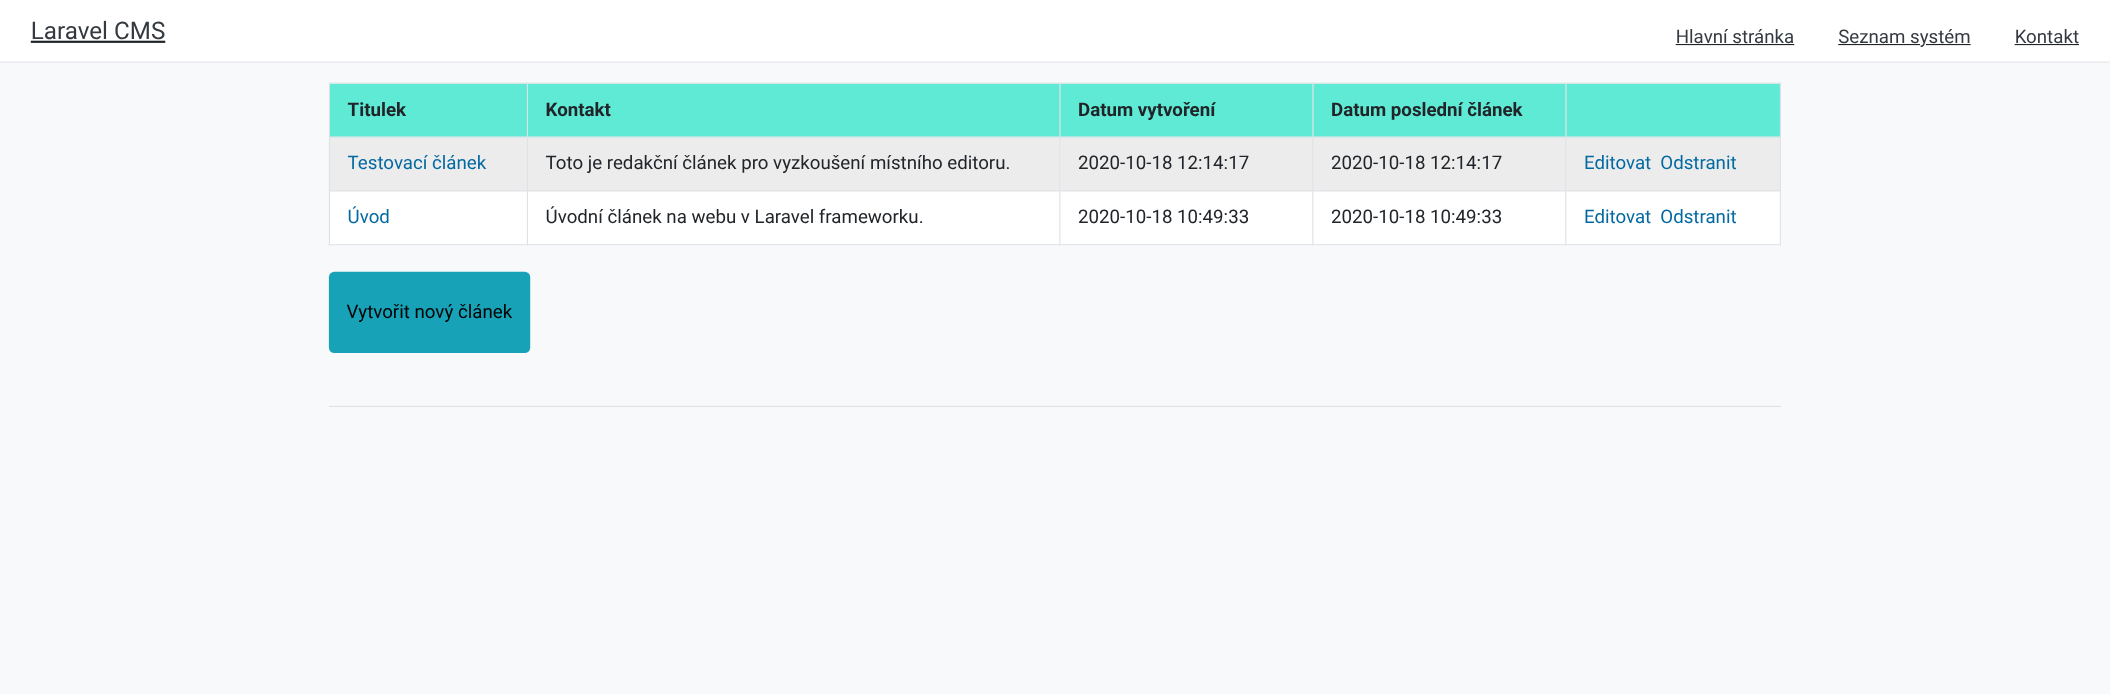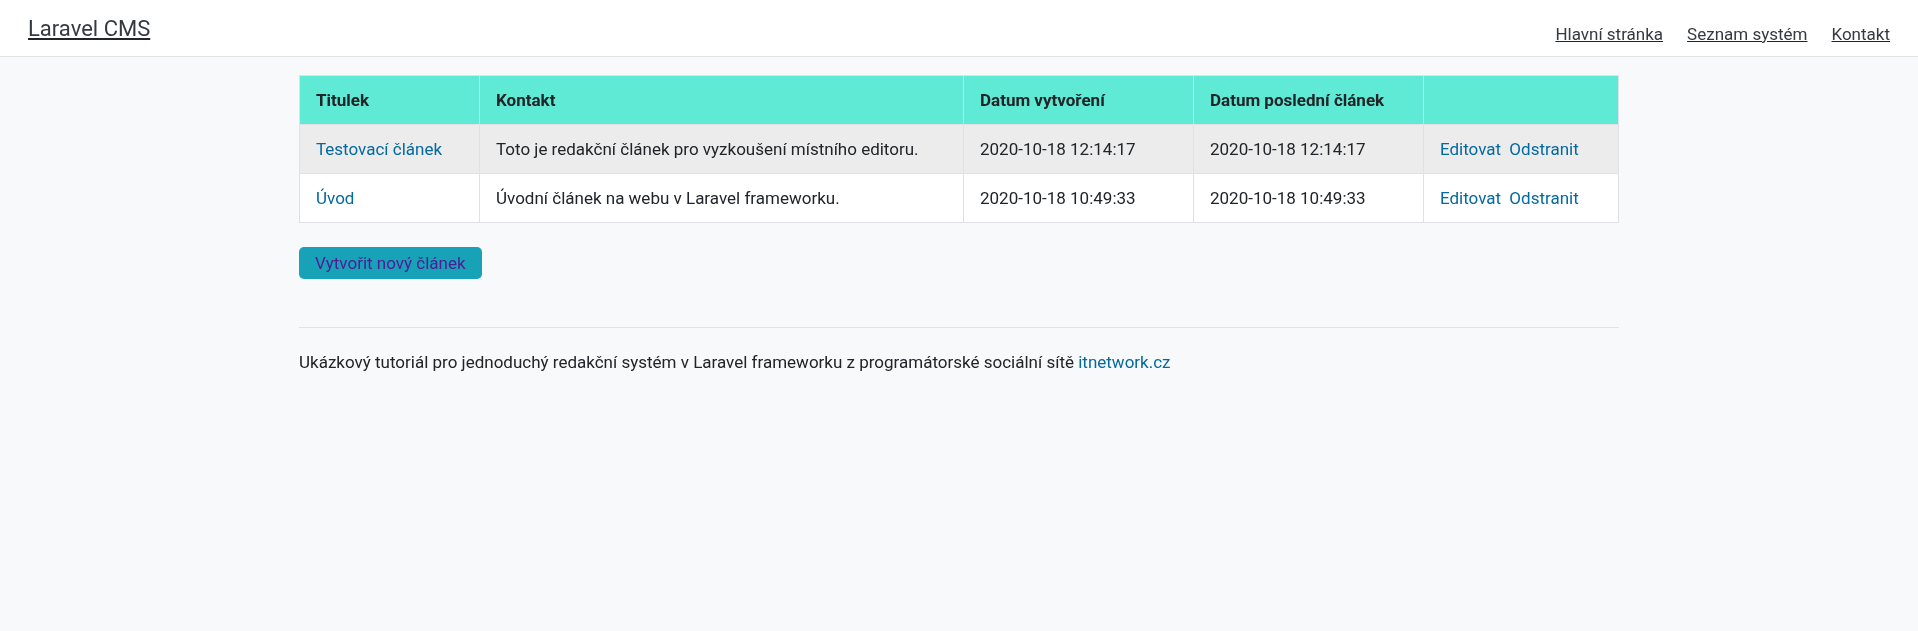--- a/index.html
+++ b/index.html
@@ -20,21 +20,21 @@
     }
     .navbar-brand {
       font-size: 22px;
       color: #343a40;
       font-weight: 400;
       text-decoration: none;
     }
     .navbar-nav {
       display: flex;
       list-style: none;
-      gap: 24px;
+      gap: 40px;
       margin-top: 12px;
     }
     .nav-link {
       color: #343a40;
       text-decoration: none;
       font-size: 17px;
     }
     .container {
       max-width: 1360px;
       margin: 0 auto;
@@ -67,23 +67,23 @@
     tbody tr:nth-child(even) {
       background: #fff;
     }
     a.link {
       color: #0369a1;
       text-decoration: none;
     }
     .btn-primary {
       display: inline-block;
       background: #17a2b8;
-      color: #4c1d95;
+      color: #000000;
       border: none;
-      padding: 6px 16px;
+      padding: 27px 16px;
       font-size: 17px;
       border-radius: 5px;
       cursor: pointer;
       text-decoration: none;
     }
     hr {
       border: none;
       border-top: 1px solid #dee2e6;
       margin: 48px 0 24px 0;
     }
@@ -145,17 +145,14 @@
           <a class="link">Odstranit</a>
         </td>
       </tr>
     </tbody>
   </table>
 
   <a class="btn-primary">Vytvořit nový článek</a>
 
   <hr>
 
-  <footer>
-    <span>Ukázkový tutoriál pro jednoduchý redakční systém v Laravel frameworku z programátorské sociální sítě </span><a class="link">itnetwork.cz</a>
-  </footer>
 
 </div>
 
 </body></html>

